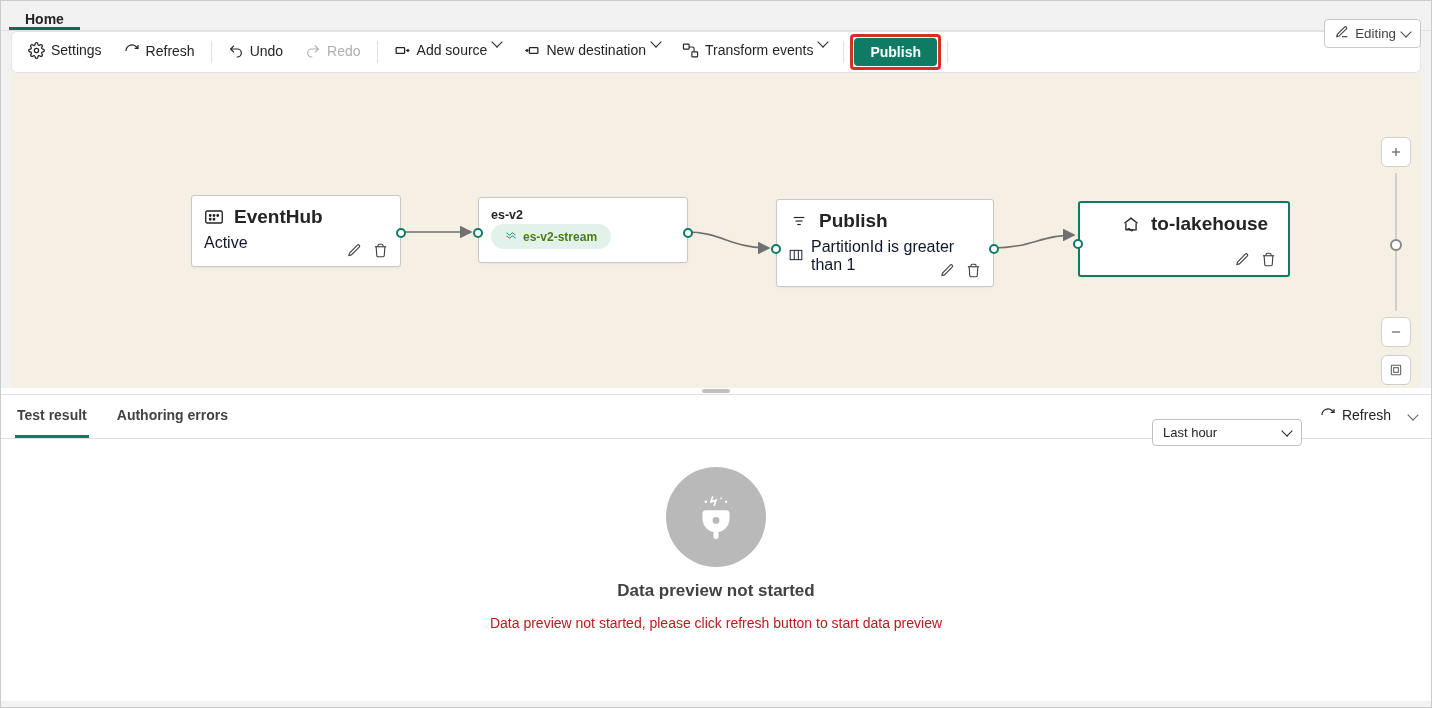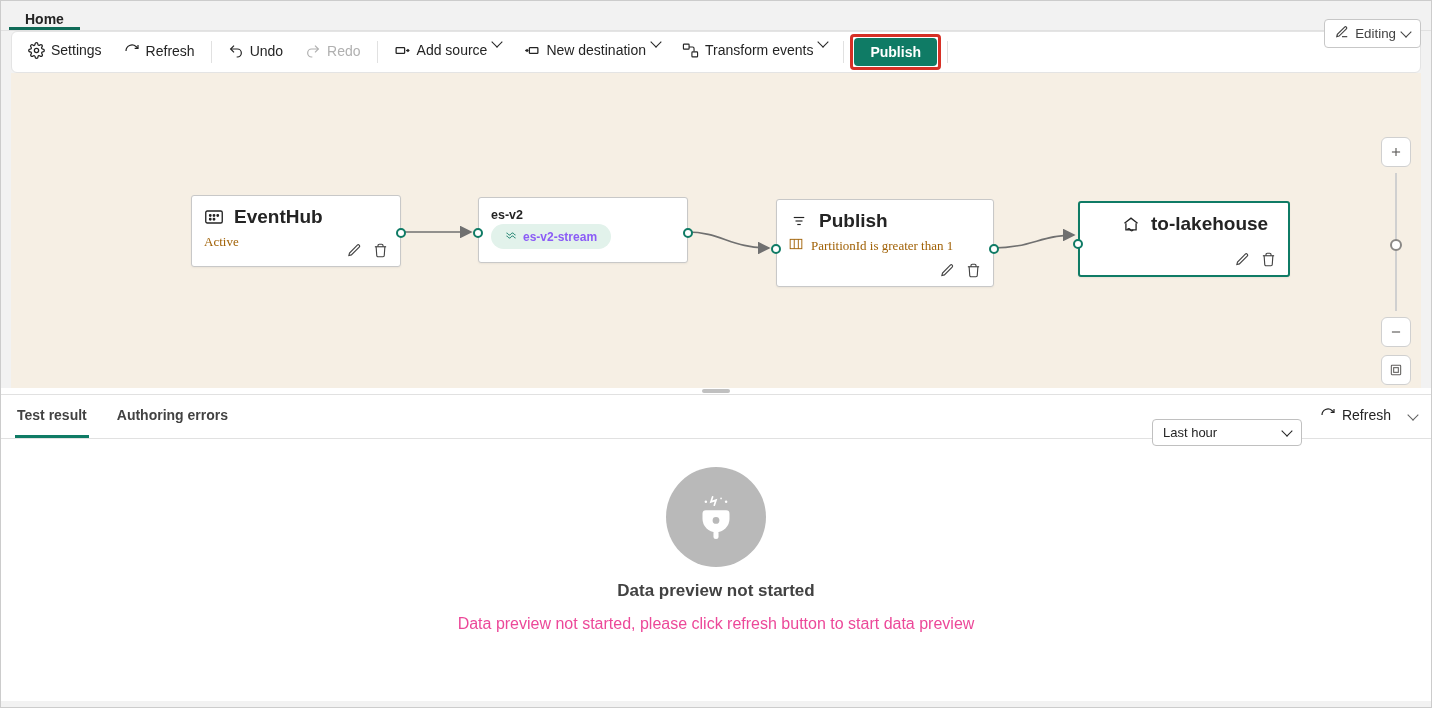--- a/index.html
+++ b/index.html
@@ -131,26 +131,26 @@
   .node {
     position: absolute;
     background: #fff;
     border: 1px solid #c8c8c8;
     border-radius: 3px;
     box-shadow: 0 1px 2px rgba(0,0,0,0.05);
   }
   .node.selected { border: 2px solid #0f7b65; }
   .node-header { display:flex; align-items:center; gap:10px; padding:10px 12px 6px; }
   .node-title { font-weight:700; font-size:19px; }
-  .node-body { padding: 0 12px 8px; font-size:13px; color:#a16207;font-family:Liberation Serif, serif; }
+  .node-body { padding: 0 12px 8px; font-size:16px; color:#0f172a; }
   .node-actions { display:flex; gap:10px; justify-content:flex-end; padding:0 10px 6px; position:absolute; right:2px; bottom:2px;}
   .icon-sm { width:16px; height:16px; display:inline-flex; align-items:center; justify-content:center; color:#424242;}
   .chip {
     display:inline-flex; align-items:center; gap:6px;
-    background:#e2f2eb; color:#8b5cf6;
+    background:#e2f2eb; color:#4d7c0f;
     border-radius:14px; padding:5px 14px; font-size:12px; font-weight:600;
   }
   .port {
     width:10px;height:10px;border:2px solid #0f7b65;border-radius:50%;background:#fff;
     position:absolute;
   }
   svg.connectors { position:absolute; left:0; top:0; width:100%; height:100%; pointer-events:none; }
   .resizer {
     height:6px; position:relative; background:#fff;
   }
@@ -178,21 +178,21 @@
   }
   .bp-body {
     display:flex; flex-direction:column; align-items:center; justify-content:flex-start;
     padding-top:28px; gap:14px; color:#424242;
   }
   .plug-icon {
     width:100px;height:100px;border-radius:50%;background:#b9b9b9;
     display:flex; align-items:center; justify-content:center; color:#fff;
   }
   .bp-headline { font-size:17px; font-weight:700; }
-  .bp-sub { font-size:16px; color:#ec4899; }
+  .bp-sub { font-size:14px; color:#b91c1c; }
   .node-icon-box {
     width:20px;height:16px;display:inline-flex;align-items:center;justify-content:center;
   }
 </style>
 </head>
 <body>
 
 <div class="top-bar">
   <div class="top-tabs">
     <div class="top-tab active">Home</div>

